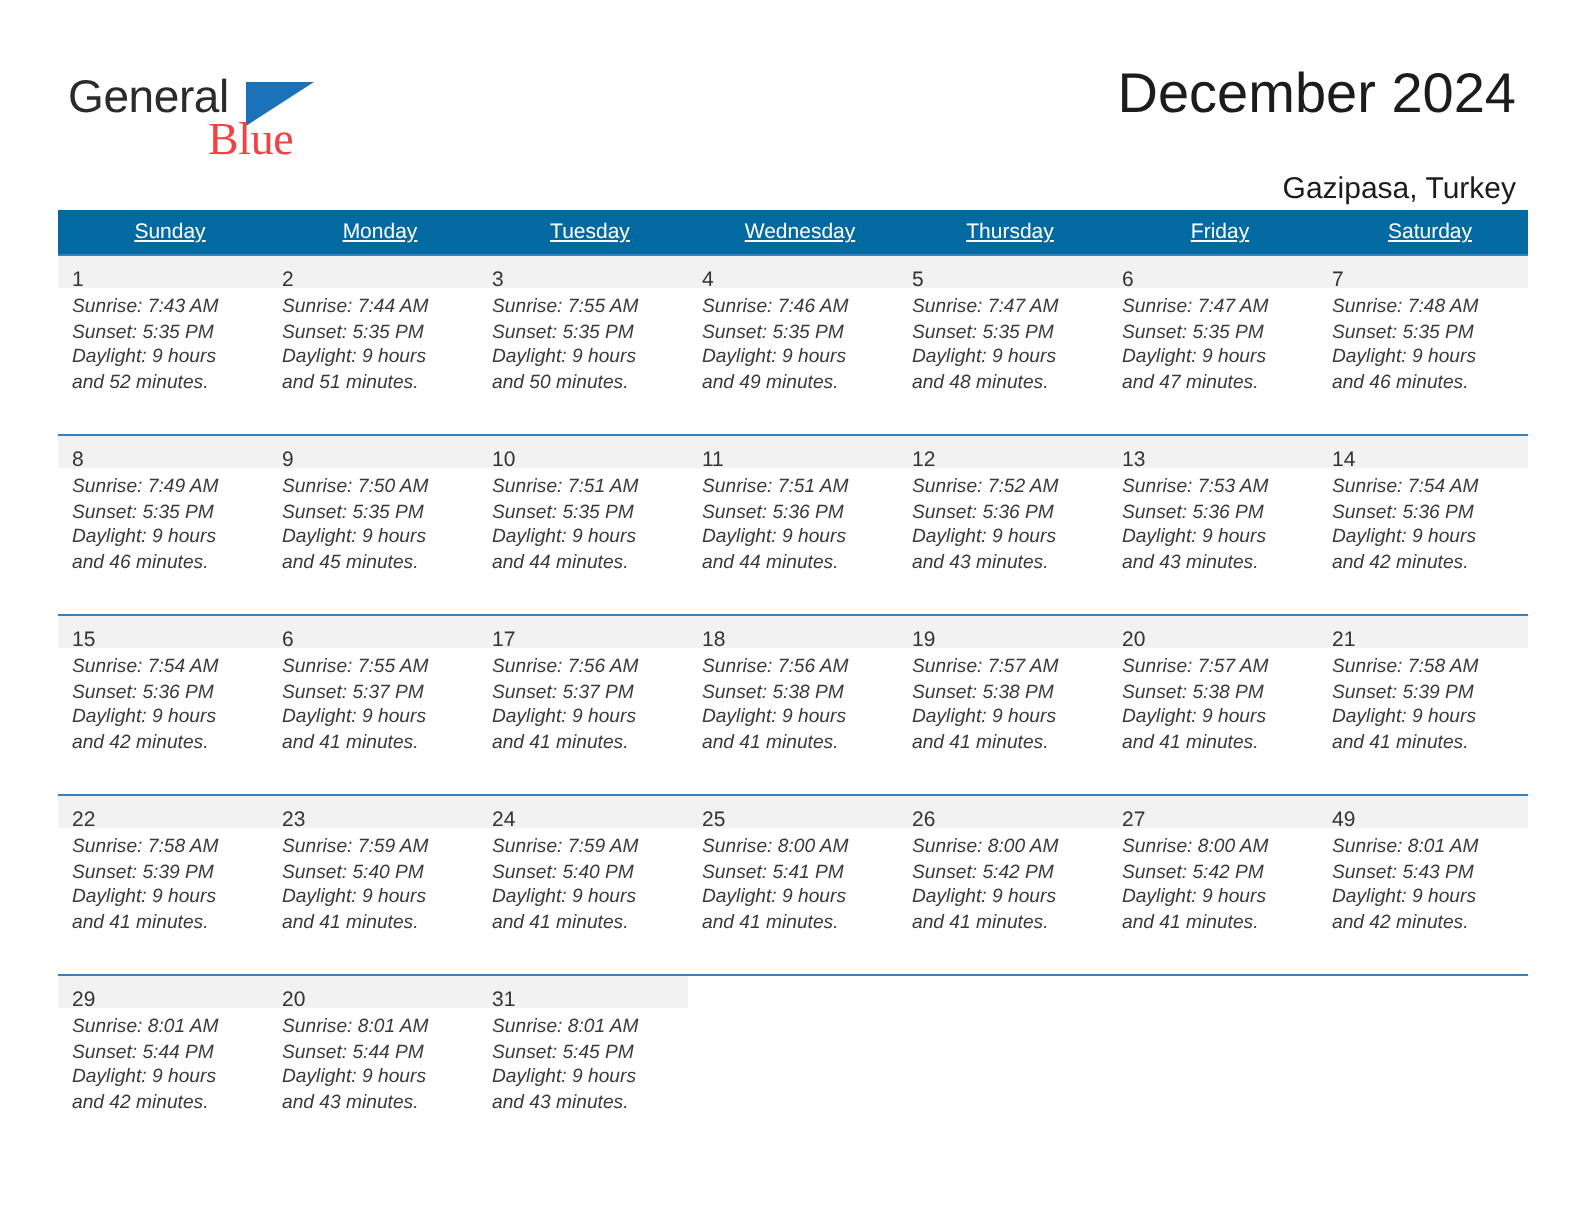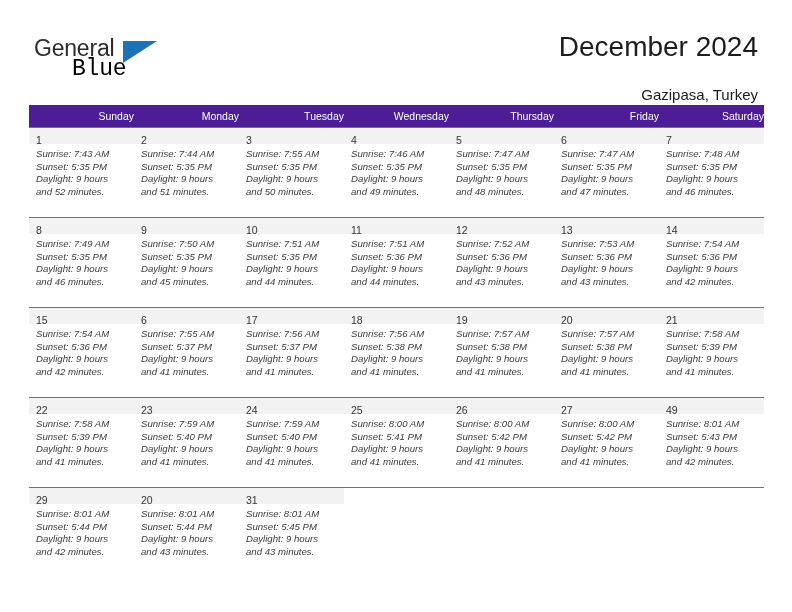--- a/index.html
+++ b/index.html
@@ -44,27 +44,27 @@
     left: 0;
     top: 0;
     font-size: 23px;
     line-height: 25px;
     color: #2b2b2b;
     letter-spacing: -0.2px;
     font-family: "Liberation Sans", sans-serif;
   }
   .logo-blue {
     position: absolute;
-    left: 38px;
+    left: 70px;
     top: 21px;
     font-size: 23px;
     line-height: 25px;
-    color: #000000;
+    color: #ef4444;
     letter-spacing: -0.2px;
-    font-family: Liberation Mono, monospace;
+    font-family: Liberation Serif, serif;
   }
   .logo-triangle {
     position: absolute;
     left: 89px;
     top: 5px;
     width: 0;
     height: 0;
     border-left: 34px solid #1a73b8;
     border-bottom: 22px solid transparent;
   }
@@ -95,28 +95,29 @@
   
   .calendar {
     position: absolute;
     left: 29px;
     top: 105px;
     width: 735px;
     border-collapse: collapse;
     table-layout: fixed;
   }
   .calendar th {
-    background: #4c1d95;
+    background: #0369a1;
     color: #ffffff;
     font-size: 10.5px;
     font-weight: normal;
-    text-align: right;
+    text-align: center;
     padding: 5px 0 5px 7px;
     height: 11px;
     border: none;
+    text-decoration: underline;
   }
   .calendar td {
     width: 105px;
     vertical-align: top;
     padding: 0;
     border: none;
     background: #ffffff;
   }
 
   .daycell {

